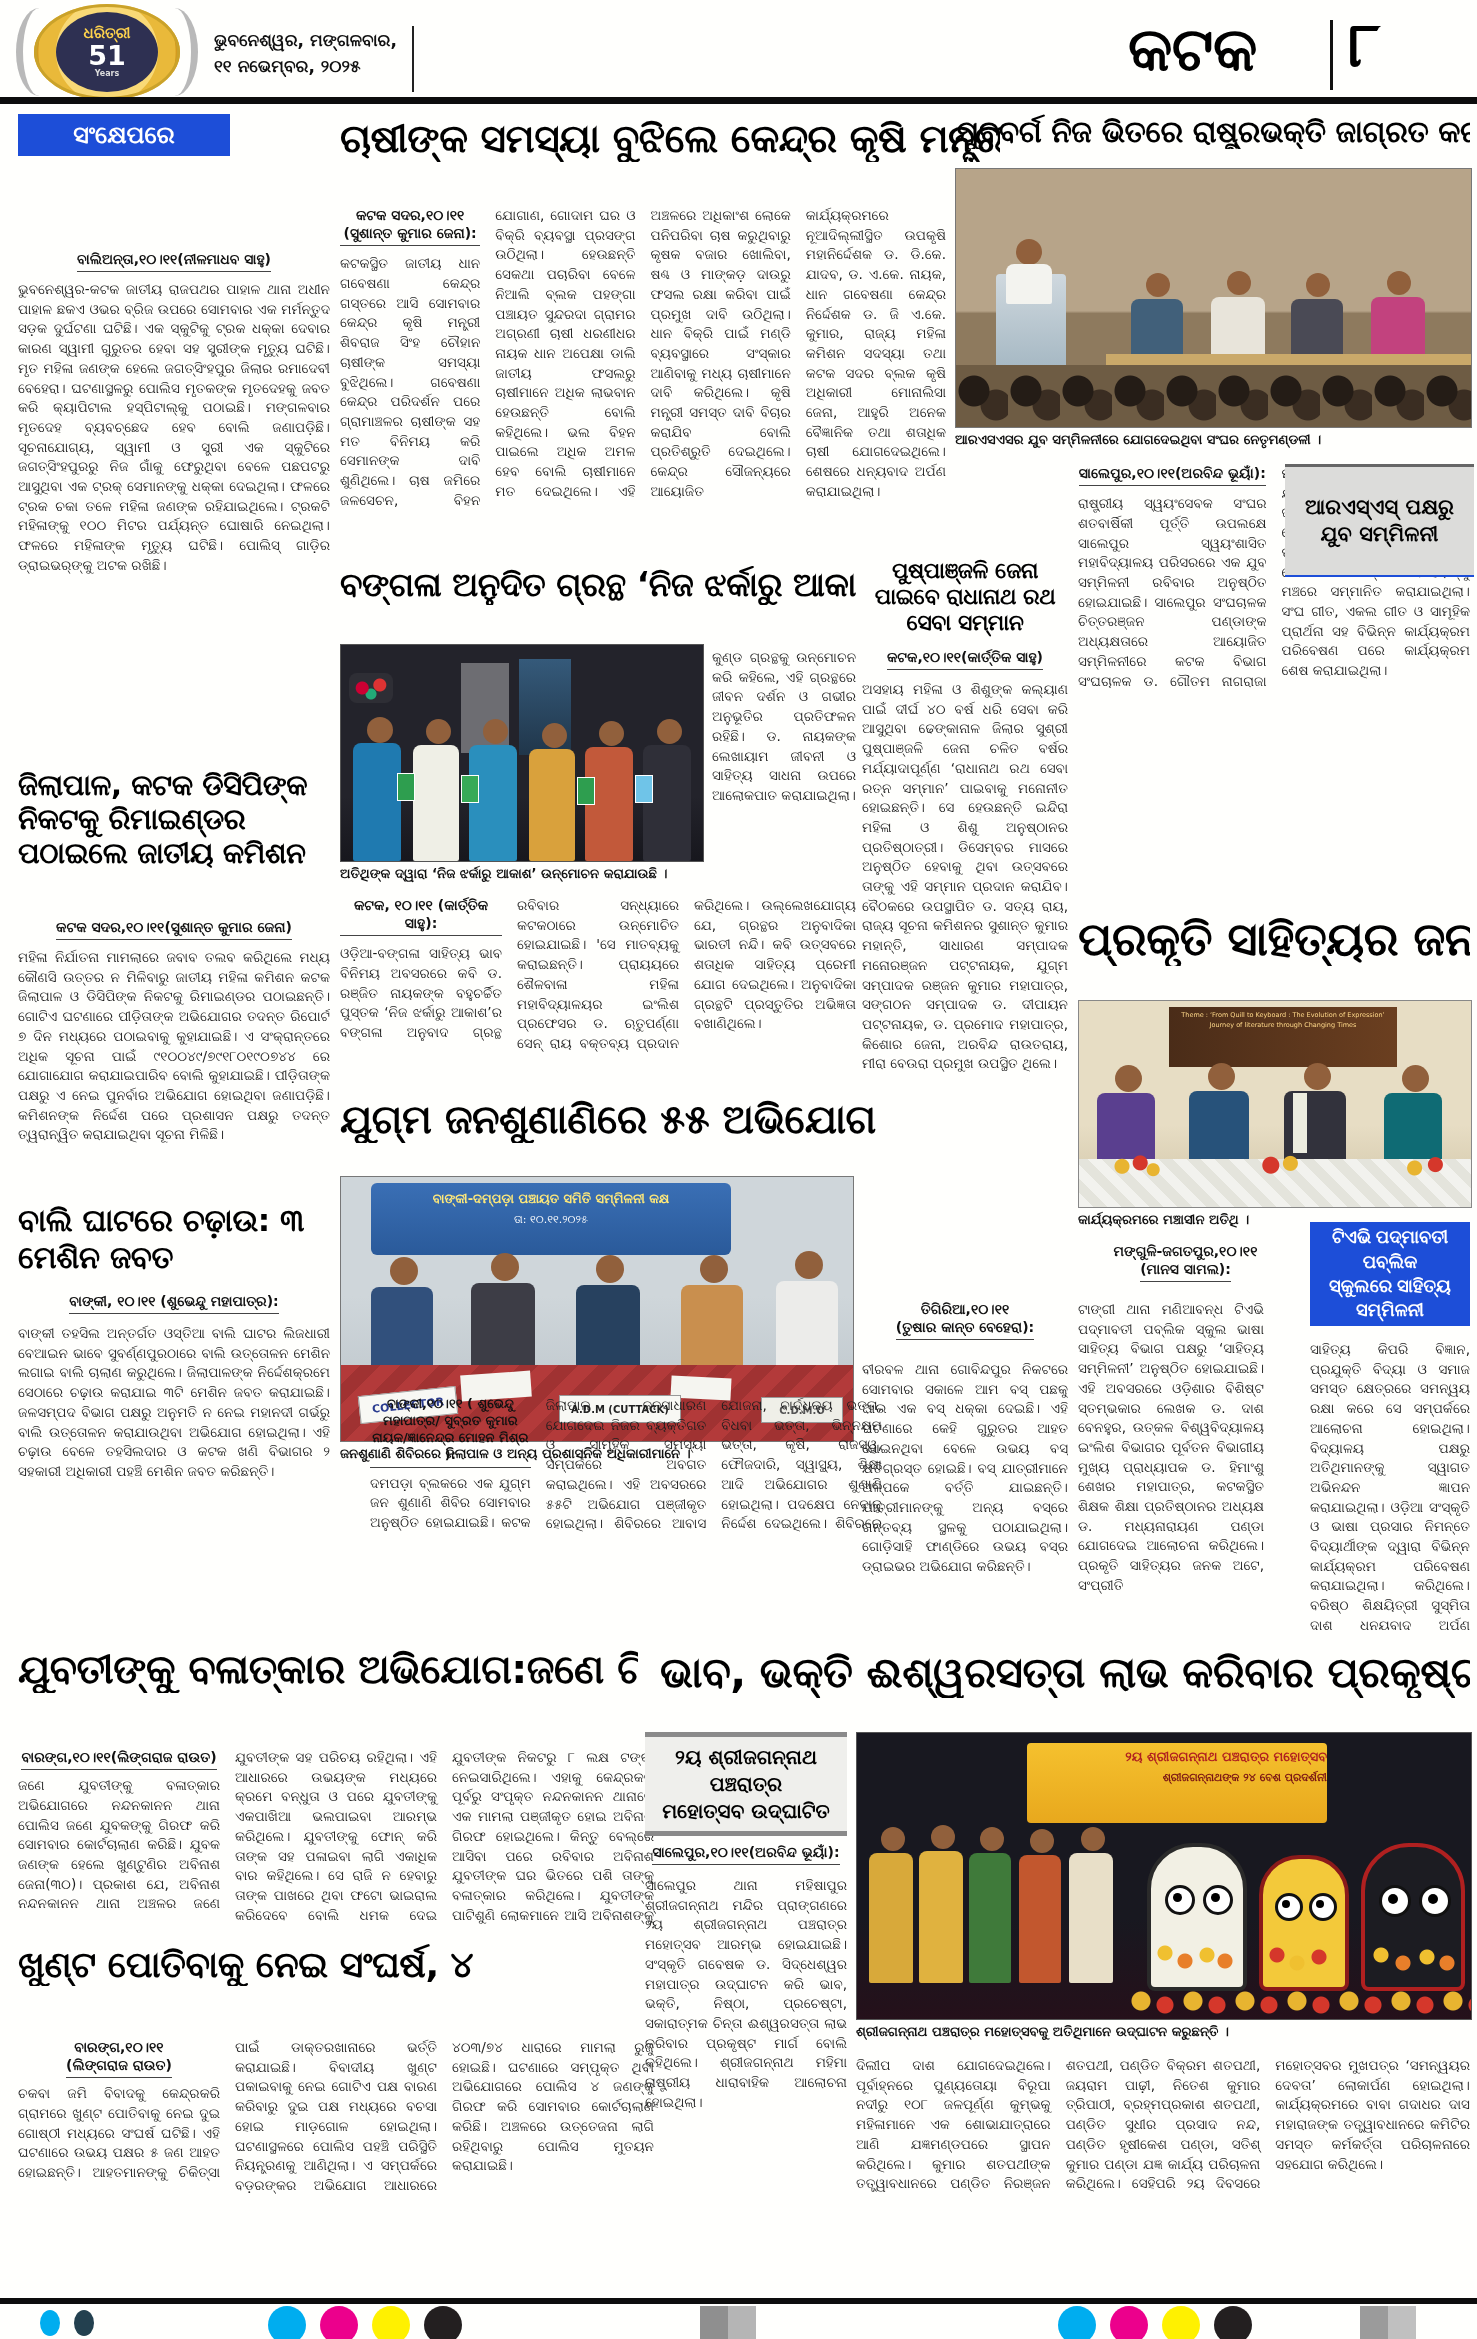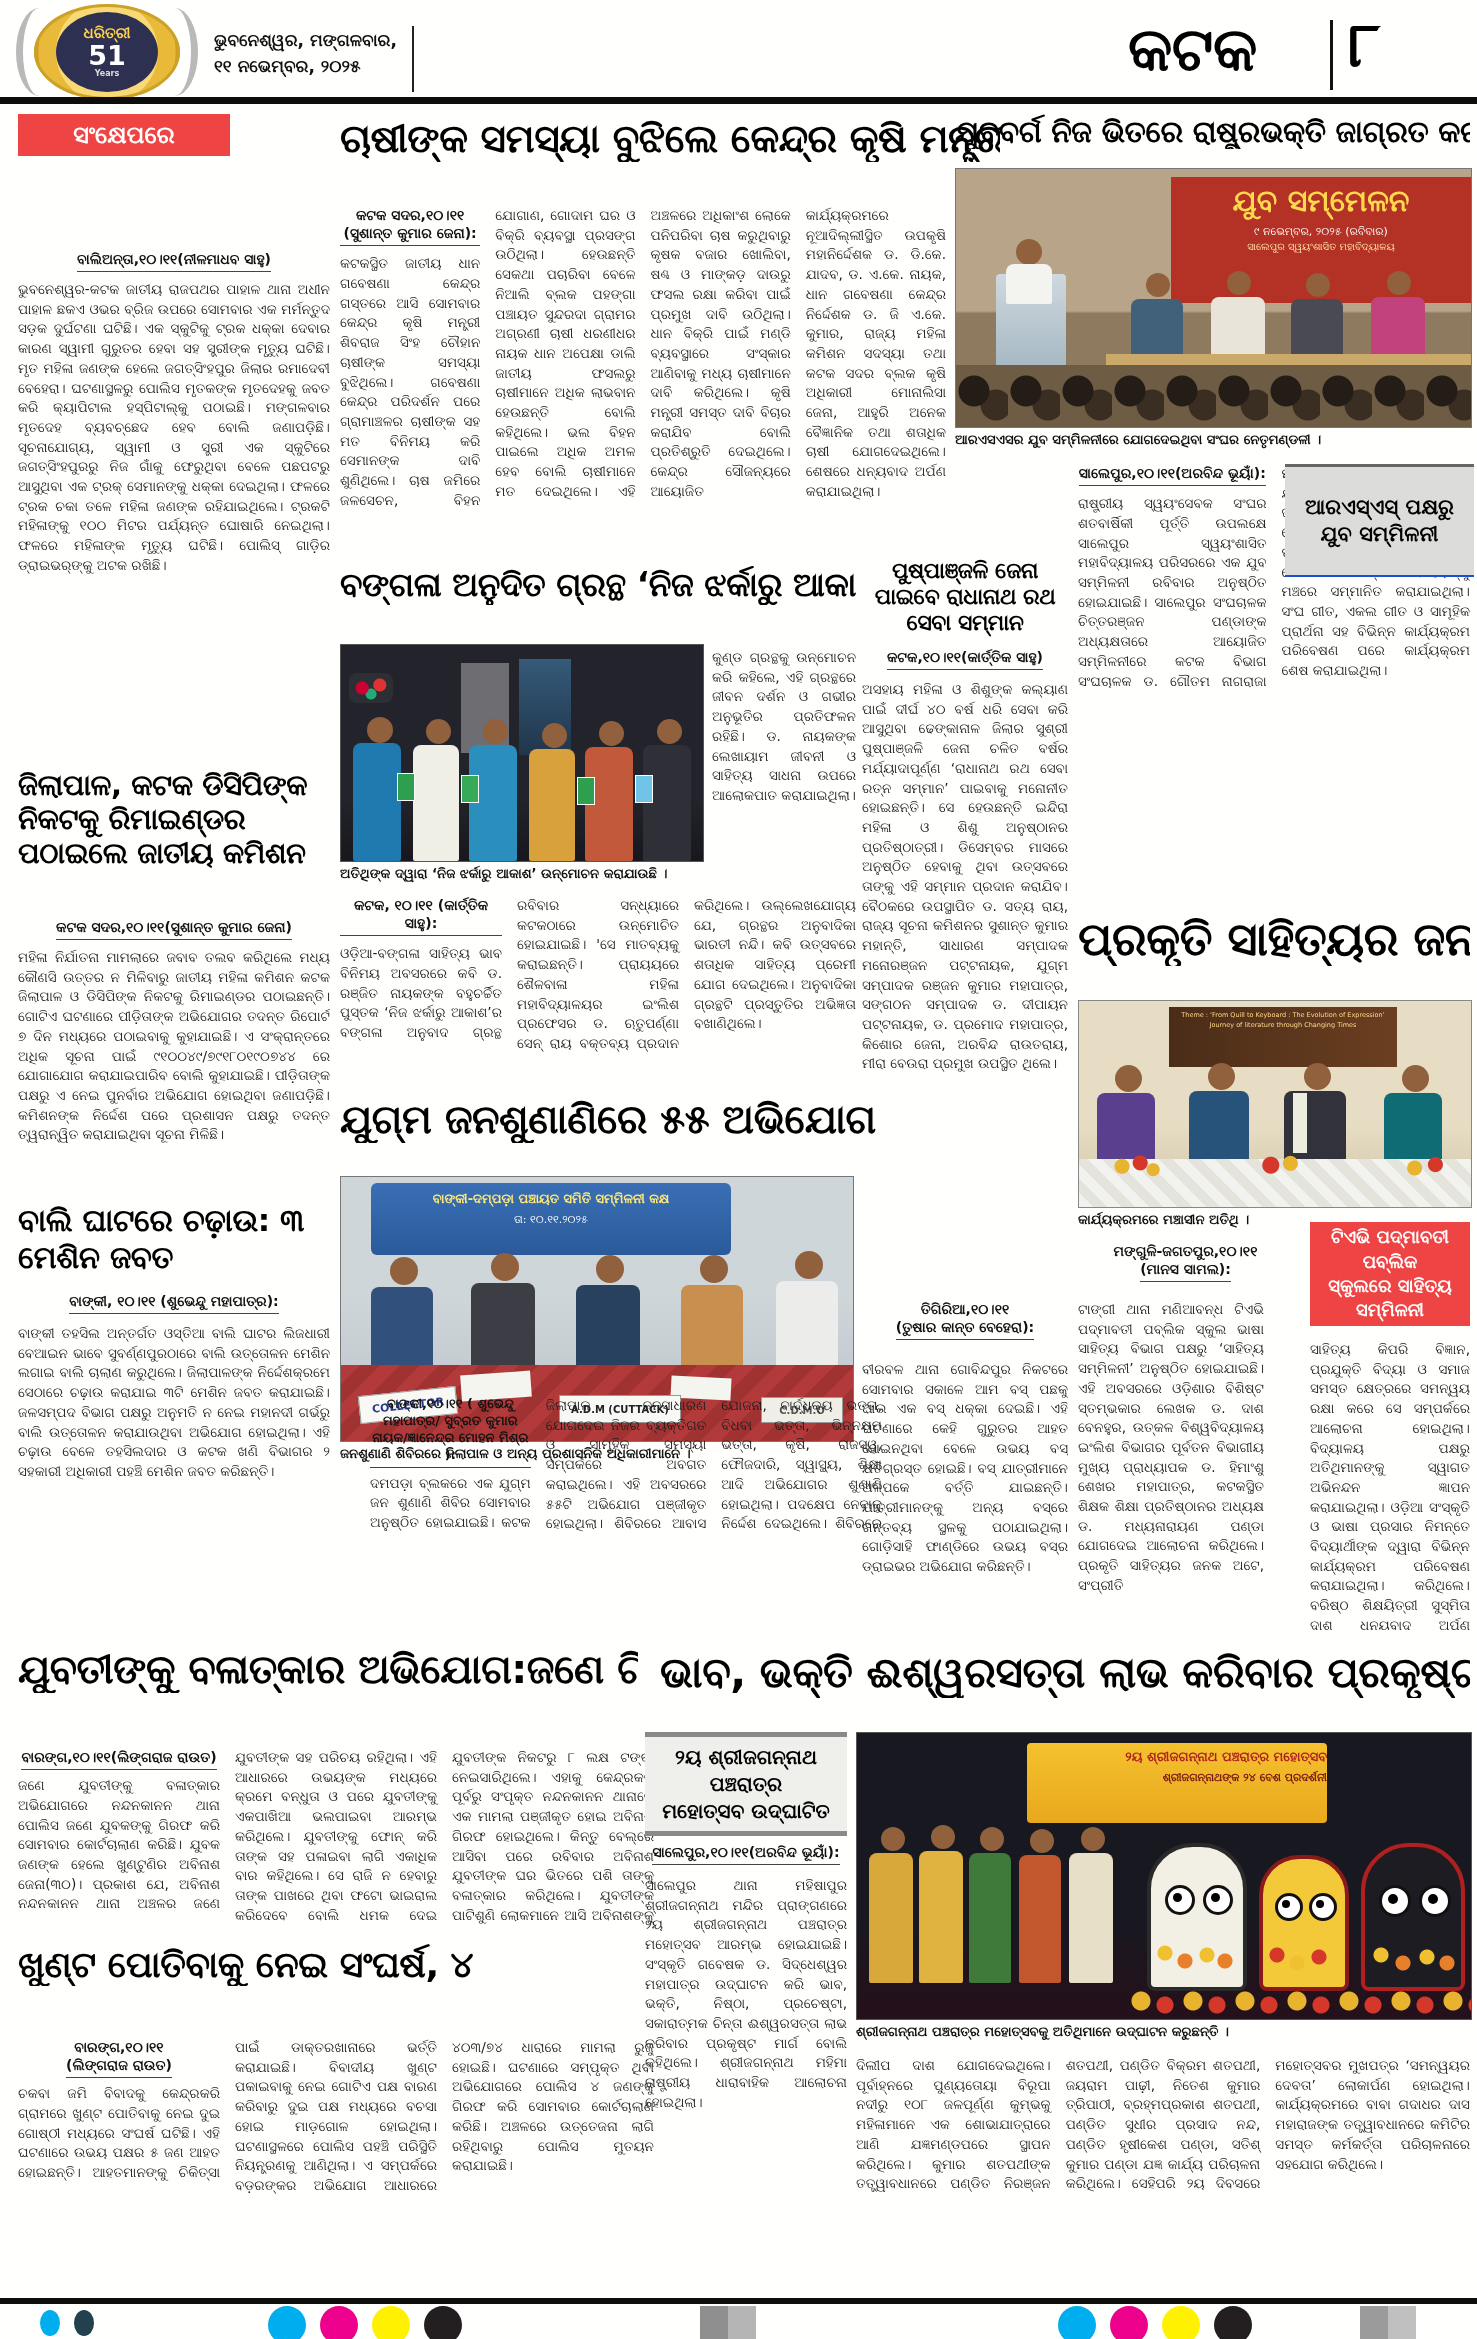--- a/index.html
+++ b/index.html
@@ -8,21 +8,21 @@
   .abs{position:absolute;}
   .hl{font-weight:bold;color:#000;letter-spacing:-0.5px;line-height:1.18;}
   .nowrap{white-space:nowrap;overflow:hidden;}
   .dl{font-weight:bold;font-size:14px;text-align:center;color:#111;line-height:1.3;}
   .dlu{display:inline-block;border-bottom:1.6px solid #444;padding-bottom:3px;}
   .bt{font-size:13.6px;line-height:1.45;text-align:justify;color:#1d1d1d;overflow:hidden;}
   .cols2{column-count:2;column-gap:15px;}
   .cols3{column-count:3;column-gap:15px;}
   .cols4{column-count:4;column-gap:15px;}
   .caption{font-size:13.2px;font-weight:bold;color:#101010;line-height:1.25;}
-  .blackbox{background:#ef4444;color:#fff;font-weight:bold;display:flex;align-items:center;justify-content:center;text-align:center;}
+  .blackbox{background:#1d4ed8;color:#fff;font-weight:bold;display:flex;align-items:center;justify-content:center;text-align:center;font-family:Liberation Serif, serif;}
   .greybox{background:#dcdcda;color:#000;font-weight:bold;display:flex;align-items:center;justify-content:center;text-align:center;}
   .photo{overflow:hidden;}
   .fig{position:absolute;border-radius:8px 8px 2px 2px;}
   .fhead{position:absolute;border-radius:50%;background:#91603c;}
   .eye{position:absolute;background:#fff;border-radius:50%;border:3px solid #111;}
   .pupil{position:absolute;background:#000;border-radius:50%;}
   .dot{width:38px;height:38px;border-radius:50%;display:inline-block;margin-right:9px;}
 </style>
 </head>
 <body>
@@ -66,25 +66,20 @@
   <div class="abs bt" style="left:18px;top:1324px;width:312px;height:300px;">ବାଙ୍କୀ ତହସିଲ ଅନ୍ତର୍ଗତ ଓସ୍ତିଆ ବାଲି ଘାଟର ଲିଜଧାରୀ ବେଆଇନ ଭାବେ ସୁବର୍ଣ୍ଣପୁରଠାରେ ବାଲି ଉତ୍ତୋଳନ ମେଶିନ ଲଗାଇ ବାଲି ଚାଲାଣ କରୁଥିଲେ। ଜିଲାପାଳଙ୍କ ନିର୍ଦ୍ଦେଶକ୍ରମେ ସେଠାରେ ଚଢ଼ାଉ କରାଯାଇ ୩ଟି ମେଶିନ ଜବତ କରାଯାଇଛି। ଜଳସମ୍ପଦ ବିଭାଗ ପକ୍ଷରୁ ଅନୁମତି ନ ନେଇ ମହାନଦୀ ଗର୍ଭରୁ ବାଲି ଉତ୍ତୋଳନ କରାଯାଉଥିବା ଅଭିଯୋଗ ହୋଇଥିଲା। ଏହି ଚଢ଼ାଉ ବେଳେ ତହସିଲଦାର ଓ କଟକ ଖଣି ବିଭାଗର ୨ ସହକାରୀ ଅଧିକାରୀ ପହଞ୍ଚି ମେଶିନ ଜବତ କରିଛନ୍ତି।</div>
 
   <div class="abs hl nowrap" style="left:340px;top:116px;width:660px;font-size:39px;">ଚାଷୀଙ୍କ ସମସ୍ୟା ବୁଝିଲେ କେନ୍ଦ୍ର କୃଷି ମନ୍ତ୍ରୀ ଶିବରାଜସିଂହ ଚୌହାନ</div>
   <div class="abs bt cols4" style="left:340px;top:206px;width:606px;height:348px;">
     <div class="dl" style="margin-bottom:8px;"><span class="dlu">କଟକ ସଦର,୧୦।୧୧ (ସୁଶାନ୍ତ କୁମାର ଜେନା):</span></div>
     <span>କଟକସ୍ଥିତ ଜାତୀୟ ଧାନ ଗବେଷଣା କେନ୍ଦ୍ର ଗସ୍ତରେ ଆସି ସୋମବାର କେନ୍ଦ୍ର କୃଷି ମନ୍ତ୍ରୀ ଶିବରାଜ ସିଂହ ଚୌହାନ ଚାଷୀଙ୍କ ସମସ୍ୟା ବୁଝିଥିଲେ। ଗବେଷଣା କେନ୍ଦ୍ର ପରିଦର୍ଶନ ପରେ ଗ୍ରାମାଞ୍ଚଳର ଚାଷୀଙ୍କ ସହ ମତ ବିନିମୟ କରି ସେମାନଙ୍କ ଦାବି ଶୁଣିଥିଲେ। ଚାଷ ଜମିରେ ଜଳସେଚନ, ବିହନ ଯୋଗାଣ, ଗୋଦାମ ଘର ଓ ବିକ୍ରି ବ୍ୟବସ୍ଥା ପ୍ରସଙ୍ଗ ଉଠିଥିଲା। ହେଉଛନ୍ତି ସେକଥା ପଚାରିବା ବେଳେ ନିଆଲି ବ୍ଲକ ପହଙ୍ଗା ପଞ୍ଚାୟତ ସୁନ୍ଦରଦା ଗ୍ରାମର ଅଗ୍ରଣୀ ଚାଷୀ ଧରଣୀଧର ନାୟକ ଧାନ ଅପେକ୍ଷା ଡାଲି ଜାତୀୟ ଫସଲରୁ ଚାଷୀମାନେ ଅଧିକ ଲାଭବାନ ହେଉଛନ୍ତି ବୋଲି କହିଥିଲେ। ଭଲ ବିହନ ପାଇଲେ ଅଧିକ ଅମଳ ହେବ ବୋଲି ଚାଷୀମାନେ ମତ ଦେଇଥିଲେ। ଏହି ଅଞ୍ଚଳରେ ଅଧିକାଂଶ ଲୋକେ ପନିପରିବା ଚାଷ କରୁଥିବାରୁ କୃଷକ ବଜାର ଖୋଲିବା, ଷଣ୍ଢ ଓ ମାଙ୍କଡ଼ ଦାଉରୁ ଫସଲ ରକ୍ଷା କରିବା ପାଇଁ ପ୍ରମୁଖ ଦାବି ଉଠିଥିଲା। ଧାନ ବିକ୍ରି ପାଇଁ ମଣ୍ଡି ବ୍ୟବସ୍ଥାରେ ସଂସ୍କାର ଆଣିବାକୁ ମଧ୍ୟ ଚାଷୀମାନେ ଦାବି କରିଥିଲେ। କୃଷି ମନ୍ତ୍ରୀ ସମସ୍ତ ଦାବି ବିଚାର କରାଯିବ ବୋଲି ପ୍ରତିଶ୍ରୁତି ଦେଇଥିଲେ। କେନ୍ଦ୍ର ସୌଜନ୍ୟରେ ଆୟୋଜିତ କାର୍ଯ୍ୟକ୍ରମରେ ନୂଆଦିଲ୍ଲୀସ୍ଥିତ ଉପକୃଷି ମହାନିର୍ଦ୍ଦେଶକ ଡ. ଡି.କେ. ଯାଦବ, ଡ. ଏ.କେ. ନାୟକ, ଧାନ ଗବେଷଣା କେନ୍ଦ୍ର ନିର୍ଦ୍ଦେଶକ ଡ. ଜି ଏ.କେ. କୁମାର, ରାଜ୍ୟ ମହିଳା କମିଶନ ସଦସ୍ୟା ତଥା କଟକ ସଦର ବ୍ଲକ କୃଷି ଅଧିକାରୀ ମୋନାଲିସା ଜେନା, ଆହୁରି ଅନେକ ବୈଜ୍ଞାନିକ ତଥା ଶତାଧିକ ଚାଷୀ ଯୋଗଦେଇଥିଲେ। ଶେଷରେ ଧନ୍ୟବାଦ ଅର୍ପଣ କରାଯାଇଥିଲା।</span>
   </div>
 
   <div class="abs hl nowrap" style="left:955px;top:114px;width:515px;font-size:30px;">ଯୁବବର୍ଗ ନିଜ ଭିତରେ ରାଷ୍ଟ୍ରଭକ୍ତି ଜାଗ୍ରତ କରନ୍ତୁ</div>
   <div class="abs photo" style="left:955px;top:168px;width:515px;height:258px;background:linear-gradient(180deg,#b7a489 0 55%,#8e7a5e 56% 100%);border:1px solid #777;">
-    <div class="abs" style="left:215px;top:8px;width:300px;height:120px;background:#b43225;color:#ffd94d;text-align:center;padding-top:6px;">
-      <div style="font-size:30px;font-weight:bold;">ଯୁବ ସମ୍ମେଳନ</div>
-      <div style="font-size:11px;color:#fff;margin-top:6px;">୯ ନଭେମ୍ବର, ୨୦୨୫ (ରବିବାର)</div>
-      <div style="font-size:10px;color:#ffe9a8;margin-top:3px;">ସାଲେପୁର ସ୍ୱୟଂଶାସିତ ମହାବିଦ୍ୟାଳୟ</div>
-    </div>
     <div class="abs" style="left:40px;top:105px;width:70px;height:110px;background:linear-gradient(180deg,#cfd8de,#9fb3bf);border-radius:4px;"></div>
     <div class="fhead" style="left:60px;top:70px;width:26px;height:26px;"></div>
     <div class="fig" style="left:50px;top:95px;width:46px;height:40px;background:#f3f3ef;"></div>
     <div class="fig" style="left:175px;top:130px;width:52px;height:60px;background:#41607a;"></div>
     <div class="fhead" style="left:190px;top:104px;width:24px;height:24px;"></div>
     <div class="fig" style="left:255px;top:128px;width:54px;height:62px;background:#e8e4da;"></div>
     <div class="fhead" style="left:271px;top:102px;width:24px;height:24px;"></div>
     <div class="fig" style="left:335px;top:130px;width:52px;height:60px;background:#4a4a55;"></div>
     <div class="fhead" style="left:350px;top:104px;width:24px;height:24px;"></div>
     <div class="fig" style="left:415px;top:128px;width:54px;height:62px;background:#c2427e;"></div>

